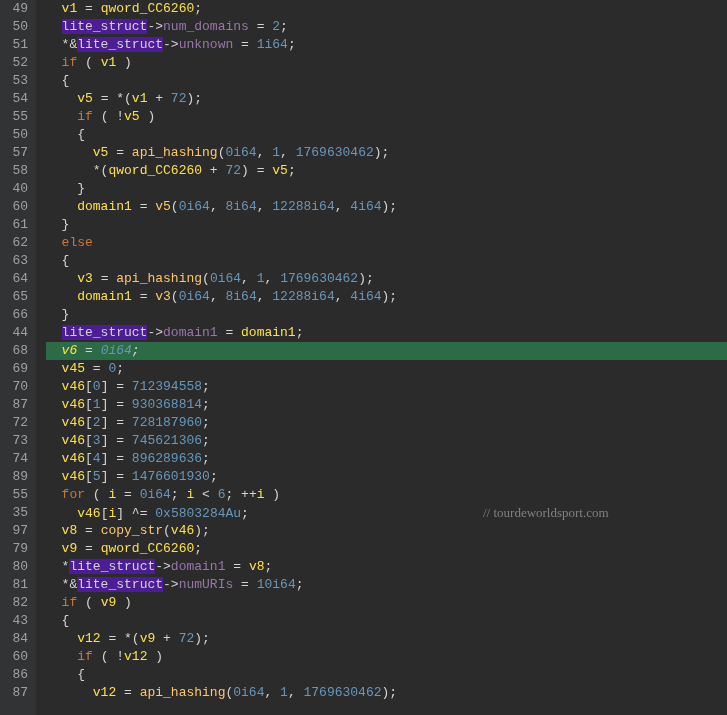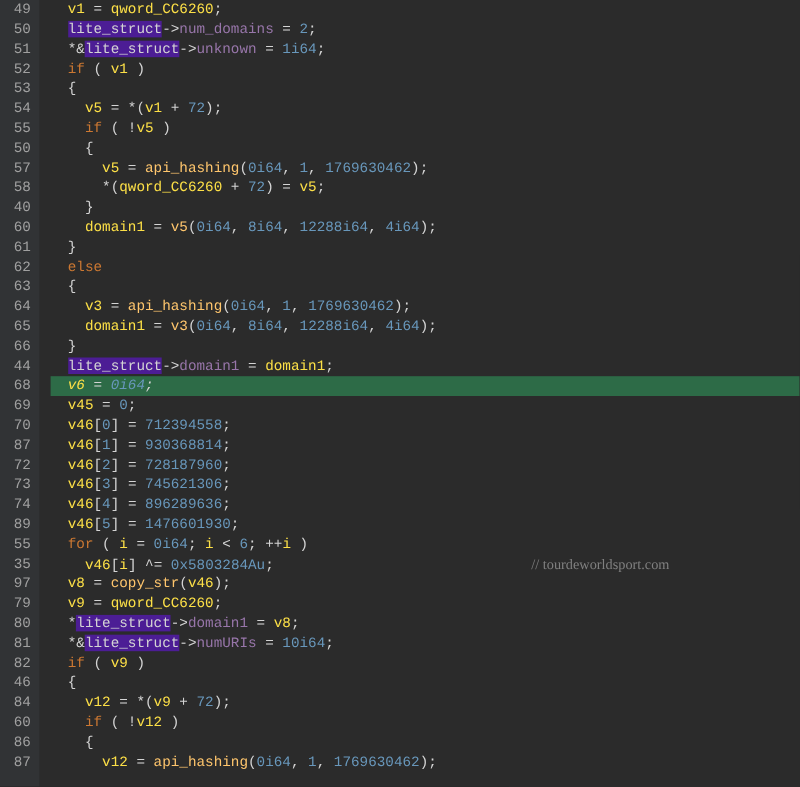--- a/index.html
+++ b/index.html
@@ -77,20 +77,20 @@
       <div class="ln">73</div>
       <div class="ln">74</div>
       <div class="ln">89</div>
       <div class="ln">55</div>
       <div class="ln">35</div>
       <div class="ln">97</div>
       <div class="ln">79</div>
       <div class="ln">80</div>
       <div class="ln">81</div>
       <div class="ln">82</div>
-      <div class="ln">46</div>
+      <div class="ln">43</div>
       <div class="ln">84</div>
       <div class="ln">60</div>
       <div class="ln">86</div>
       <div class="ln">87</div>
     </div>
   <div class="code" id="code"><div class="line"><span class="tok-op">  </span><span class="tok-var">v1</span><span class="tok-op"> = </span><span class="tok-var">qword_CC6260</span><span class="tok-punc">;</span></div><div class="line"><span class="tok-op">  </span><span class="tok-struct">lite_struct</span><span class="tok-arrow">-&gt;</span><span class="tok-field">num_domains</span><span class="tok-op"> = </span><span class="tok-num">2</span><span class="tok-punc">;</span></div><div class="line"><span class="tok-op">  </span><span class="tok-op">*&amp;</span><span class="tok-struct">lite_struct</span><span class="tok-arrow">-&gt;</span><span class="tok-field">unknown</span><span class="tok-op"> = </span><span class="tok-num">1i64</span><span class="tok-punc">;</span></div><div class="line"><span class="tok-op">  </span><span class="tok-kw">if</span><span class="tok-op"> ( </span><span class="tok-var">v1</span><span class="tok-op"> )</span></div><div class="line"><span class="tok-op">  </span><span class="tok-punc">{</span></div><div class="line"><span class="tok-op">    </span><span class="tok-var">v5</span><span class="tok-op"> = </span><span class="tok-op">*(</span><span class="tok-var">v1</span><span class="tok-op"> + </span><span class="tok-num">72</span><span class="tok-punc">);</span></div><div class="line"><span class="tok-op">    </span><span class="tok-kw">if</span><span class="tok-op"> ( </span><span class="tok-op">!</span><span class="tok-var">v5</span><span class="tok-op"> )</span></div><div class="line"><span class="tok-op">    </span><span class="tok-punc">{</span></div><div class="line"><span class="tok-op">      </span><span class="tok-var">v5</span><span class="tok-op"> = </span><span class="tok-func">api_hashing</span><span class="tok-punc">(</span><span class="tok-num">0i64</span><span class="tok-punc">, </span><span class="tok-num">1</span><span class="tok-punc">, </span><span class="tok-num">1769630462</span><span class="tok-punc">);</span></div><div class="line"><span class="tok-op">      </span><span class="tok-op">*(</span><span class="tok-var">qword_CC6260</span><span class="tok-op"> + </span><span class="tok-num">72</span><span class="tok-punc">) = </span><span class="tok-var">v5</span><span class="tok-punc">;</span></div><div class="line"><span class="tok-op">    </span><span class="tok-punc">}</span></div><div class="line"><span class="tok-op">    </span><span class="tok-var">domain1</span><span class="tok-op"> = </span><span class="tok-func">v5</span><span class="tok-punc">(</span><span class="tok-num">0i64</span><span class="tok-punc">, </span><span class="tok-num">8i64</span><span class="tok-punc">, </span><span class="tok-num">12288i64</span><span class="tok-punc">, </span><span class="tok-num">4i64</span><span class="tok-punc">);</span></div><div class="line"><span class="tok-op">  </span><span class="tok-punc">}</span></div><div class="line"><span class="tok-op">  </span><span class="tok-kw">else</span></div><div class="line"><span class="tok-op">  </span><span class="tok-punc">{</span></div><div class="line"><span class="tok-op">    </span><span class="tok-var">v3</span><span class="tok-op"> = </span><span class="tok-func">api_hashing</span><span class="tok-punc">(</span><span class="tok-num">0i64</span><span class="tok-punc">, </span><span class="tok-num">1</span><span class="tok-punc">, </span><span class="tok-num">1769630462</span><span class="tok-punc">);</span></div><div class="line"><span class="tok-op">    </span><span class="tok-var">domain1</span><span class="tok-op"> = </span><span class="tok-func">v3</span><span class="tok-punc">(</span><span class="tok-num">0i64</span><span class="tok-punc">, </span><span class="tok-num">8i64</span><span class="tok-punc">, </span><span class="tok-num">12288i64</span><span class="tok-punc">, </span><span class="tok-num">4i64</span><span class="tok-punc">);</span></div><div class="line"><span class="tok-op">  </span><span class="tok-punc">}</span></div><div class="line"><span class="tok-op">  </span><span class="tok-struct">lite_struct</span><span class="tok-arrow">-&gt;</span><span class="tok-field">domain1</span><span class="tok-op"> = </span><span class="tok-var">domain1</span><span class="tok-punc">;</span></div><div class="line hl"><span class="tok-op">  </span><span class="tok-var">v6</span><span class="tok-op"> = </span><span class="tok-num">0i64</span><span class="tok-punc">;</span></div><div class="line"><span class="tok-op">  </span><span class="tok-var">v45</span><span class="tok-op"> = </span><span class="tok-num">0</span><span class="tok-punc">;</span></div><div class="line"><span class="tok-op">  </span><span class="tok-var">v46</span><span class="tok-punc">[</span><span class="tok-num">0</span><span class="tok-punc">]</span><span class="tok-op"> = </span><span class="tok-num">712394558</span><span class="tok-punc">;</span></div><div class="line"><span class="tok-op">  </span><span class="tok-var">v46</span><span class="tok-punc">[</span><span class="tok-num">1</span><span class="tok-punc">]</span><span class="tok-op"> = </span><span class="tok-num">930368814</span><span class="tok-punc">;</span></div><div class="line"><span class="tok-op">  </span><span class="tok-var">v46</span><span class="tok-punc">[</span><span class="tok-num">2</span><span class="tok-punc">]</span><span class="tok-op"> = </span><span class="tok-num">728187960</span><span class="tok-punc">;</span></div><div class="line"><span class="tok-op">  </span><span class="tok-var">v46</span><span class="tok-punc">[</span><span class="tok-num">3</span><span class="tok-punc">]</span><span class="tok-op"> = </span><span class="tok-num">745621306</span><span class="tok-punc">;</span></div><div class="line"><span class="tok-op">  </span><span class="tok-var">v46</span><span class="tok-punc">[</span><span class="tok-num">4</span><span class="tok-punc">]</span><span class="tok-op"> = </span><span class="tok-num">896289636</span><span class="tok-punc">;</span></div><div class="line"><span class="tok-op">  </span><span class="tok-var">v46</span><span class="tok-punc">[</span><span class="tok-num">5</span><span class="tok-punc">]</span><span class="tok-op"> = </span><span class="tok-num">1476601930</span><span class="tok-punc">;</span></div><div class="line"><span class="tok-op">  </span><span class="tok-kw">for</span><span class="tok-op"> ( </span><span class="tok-var">i</span><span class="tok-op"> = </span><span class="tok-num">0i64</span><span class="tok-punc">; </span><span class="tok-var">i</span><span class="tok-op"> &lt; </span><span class="tok-num">6</span><span class="tok-punc">; </span><span class="tok-op">++</span><span class="tok-var">i</span><span class="tok-op"> )</span></div><div class="line"><span class="tok-op">    </span><span class="tok-var">v46</span><span class="tok-punc">[</span><span class="tok-var">i</span><span class="tok-punc">]</span><span class="tok-op"> ^= </span><span class="tok-numhex">0x5803284Au</span><span class="tok-punc">;</span><span>                              </span><span class="tok-cmt">// tourdeworldsport.com</span></div><div class="line"><span class="tok-op">  </span><span class="tok-var">v8</span><span class="tok-op"> = </span><span class="tok-func">copy_str</span><span class="tok-punc">(</span><span class="tok-var">v46</span><span class="tok-punc">);</span></div><div class="line"><span class="tok-op">  </span><span class="tok-var">v9</span><span class="tok-op"> = </span><span class="tok-var">qword_CC6260</span><span class="tok-punc">;</span></div><div class="line"><span class="tok-op">  </span><span class="tok-op">*</span><span class="tok-struct">lite_struct</span><span class="tok-arrow">-&gt;</span><span class="tok-field">domain1</span><span class="tok-op"> = </span><span class="tok-var">v8</span><span class="tok-punc">;</span></div><div class="line"><span class="tok-op">  </span><span class="tok-op">*&amp;</span><span class="tok-struct">lite_struct</span><span class="tok-arrow">-&gt;</span><span class="tok-field">numURIs</span><span class="tok-op"> = </span><span class="tok-num">10i64</span><span class="tok-punc">;</span></div><div class="line"><span class="tok-op">  </span><span class="tok-kw">if</span><span class="tok-op"> ( </span><span class="tok-var">v9</span><span class="tok-op"> )</span></div><div class="line"><span class="tok-op">  </span><span class="tok-punc">{</span></div><div class="line"><span class="tok-op">    </span><span class="tok-var">v12</span><span class="tok-op"> = </span><span class="tok-op">*(</span><span class="tok-var">v9</span><span class="tok-op"> + </span><span class="tok-num">72</span><span class="tok-punc">);</span></div><div class="line"><span class="tok-op">    </span><span class="tok-kw">if</span><span class="tok-op"> ( </span><span class="tok-op">!</span><span class="tok-var">v12</span><span class="tok-op"> )</span></div><div class="line"><span class="tok-op">    </span><span class="tok-punc">{</span></div><div class="line"><span class="tok-op">      </span><span class="tok-var">v12</span><span class="tok-op"> = </span><span class="tok-func">api_hashing</span><span class="tok-punc">(</span><span class="tok-num">0i64</span><span class="tok-punc">, </span><span class="tok-num">1</span><span class="tok-punc">, </span><span class="tok-num">1769630462</span><span class="tok-punc">);</span></div></div>
 </div>
 
 </body></html>

